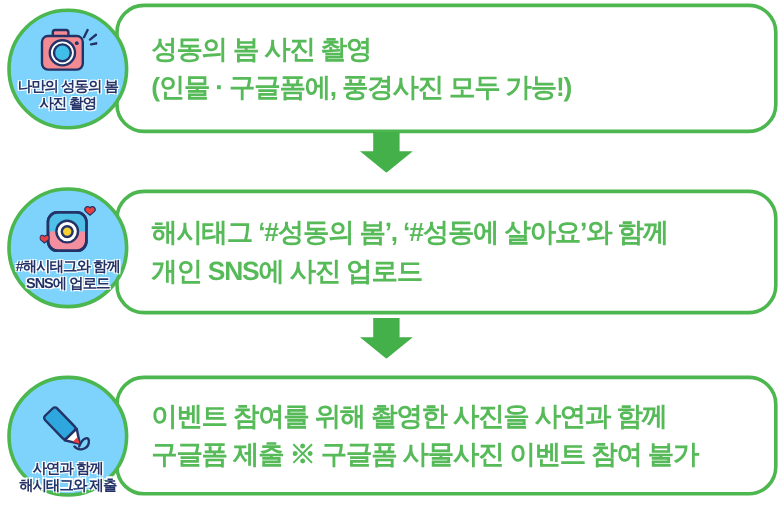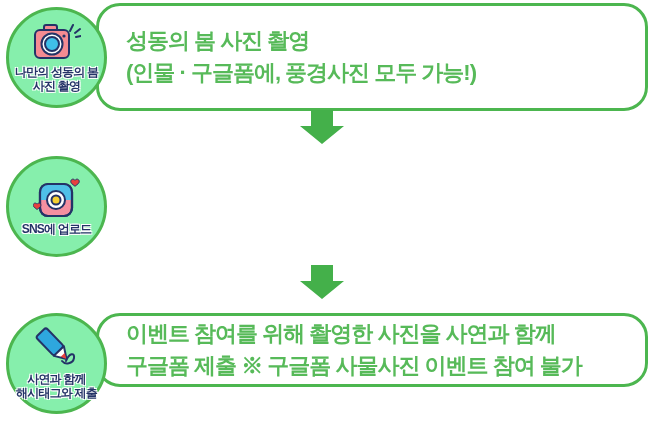--- a/index.html
+++ b/index.html
@@ -8,34 +8,34 @@
     position:relative; width:651px; height:422px; background:#ffffff; overflow:hidden;
   }
   .step-box {
     position:absolute; left:96px; width:552px;
     background:#ffffff; border:3px solid #4cb64f; border-radius:24px;
     display:flex; flex-direction:column; justify-content:center;
     padding-left:27px;
   }
   .step-box.b1 { top:3px;   height:108px; }
   .step-box.b2 { top:158px; height:104px; }
-  .step-box.b3 { top:313px; height:74px; }
+  .step-box.b3 { top:313px; height:100px; }
   .box-line {
     color:#57ba59; font-weight:bold; font-size:22px; line-height:32px;
     letter-spacing:-1px; white-space:nowrap;
   }
   .badge {
     position:absolute; left:6px; width:101px; height:101px; border-radius:50%;
-    background:#86efac; border:3px solid #4cb64f;
+    background:#7dd3fc; border:3px solid #4cb64f;
     display:flex; flex-direction:column; align-items:center; justify-content:center;
     z-index:2;
   }
   .badge.g1 { top:7px; }
   .badge.g2 { top:156px; }
-  .badge.g3 { top:313px; }
+  .badge.g3 { top:313px;justify-content:flex-end; }
   .badge-icon { display:flex; align-items:center; justify-content:center; margin-bottom:1px; }
   .badge-label {
     color:#243367; font-weight:bold; font-size:12px; line-height:14px;
     text-align:center; letter-spacing:-0.8px; white-space:nowrap;
     text-shadow:-1px -1px 0 #fff, 1px -1px 0 #fff, -1px 1px 0 #fff, 1px 1px 0 #fff;
   }
   .down-arrow { position:absolute; left:300px; z-index:1; }
   .down-arrow.a1 { top:110px; }
   .down-arrow.a2 { top:265px; }
 </style>
@@ -62,32 +62,37 @@
     <div class="badge-label">나만의 성동의 봄</div>
     <div class="badge-label">사진 촬영</div>
   </div>
 
   <div class="down-arrow a1">
     <svg width="44" height="34" viewBox="0 0 44 34">
       <polygon points="11,0 33,0 33,16 44,16 22,34 0,16 11,16" fill="#44b04a"></polygon>
     </svg>
   </div>
 
+  <div class="step-box b2">
+    <div class="box-line">해시태그 ‘#성동의 봄’, ‘#성동에 살아요’와 함께</div>
+    <div class="box-line">개인 SNS에 사진 업로드</div>
+  </div>
   <div class="badge g2">
     <div class="badge-icon">
       <svg width="48" height="44" viewBox="0 0 48 44">
         <rect x="7" y="7" width="32" height="32" rx="8" fill="#f48fa0" stroke="#243367" stroke-width="2.2"></rect>
         <path d="M7 23 v-8 a8 8 0 0 1 8 -8 h16 a8 8 0 0 1 8 8 v8 z" fill="#4fc0e8"></path>
         <rect x="7" y="7" width="32" height="32" rx="8" fill="none" stroke="#243367" stroke-width="2.2"></rect>
         <circle cx="23" cy="23" r="9" fill="#ffffff" stroke="#243367" stroke-width="2"></circle>
         <circle cx="23" cy="23" r="4.5" fill="#f5d032" stroke="#243367" stroke-width="2"></circle>
         <path transform="translate(37.5,1.5)" d="M4.5,1.8 C3.7,0.5 1.9,0.2 0.9,1.3 C-0.1,2.4 0.1,4.1 1.2,5.1 L4.5,7.8 L7.8,5.1 C8.9,4.1 9.1,2.4 8.1,1.3 C7.1,0.2 5.3,0.5 4.5,1.8 Z" fill="#e8403e" stroke="#243367" stroke-width="1"></path>
         <path transform="translate(0,25.5) scale(0.9)" d="M4.5,1.8 C3.7,0.5 1.9,0.2 0.9,1.3 C-0.1,2.4 0.1,4.1 1.2,5.1 L4.5,7.8 L7.8,5.1 C8.9,4.1 9.1,2.4 8.1,1.3 C7.1,0.2 5.3,0.5 4.5,1.8 Z" fill="#e8403e" stroke="#243367" stroke-width="1"></path>
       </svg>
     </div>
+    <div class="badge-label">#해시태그와 함께</div>
     <div class="badge-label">SNS에 업로드</div>
   </div>
 
   <div class="down-arrow a2">
     <svg width="44" height="34" viewBox="0 0 44 34">
       <polygon points="11,0 33,0 33,16 44,16 22,34 0,16 11,16" fill="#44b04a"></polygon>
     </svg>
   </div>
 
   <div class="step-box b3">

